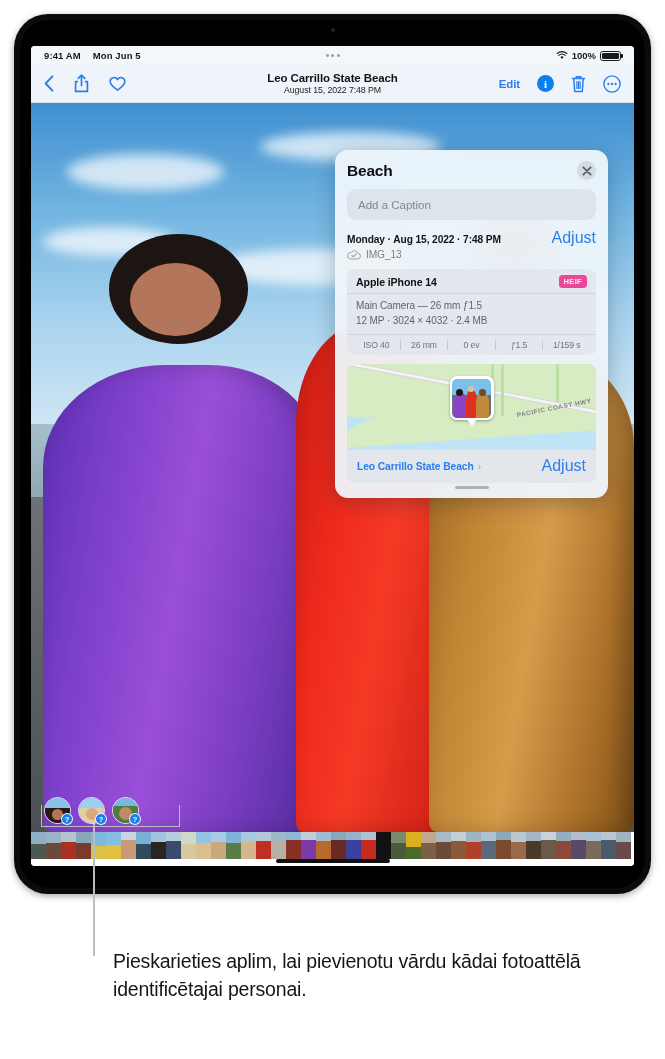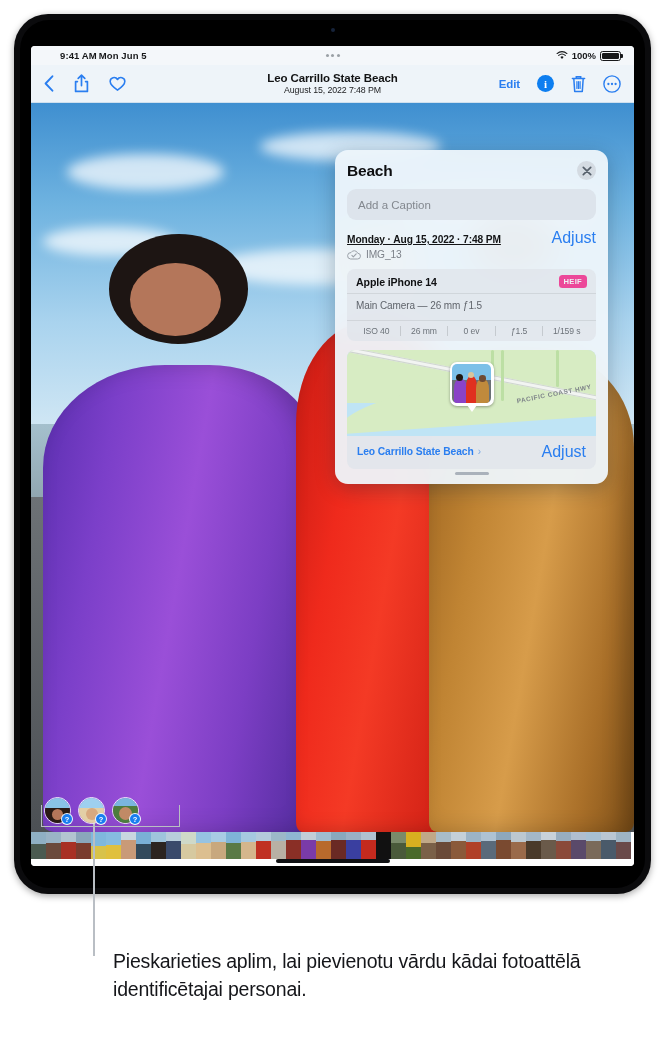--- a/index.html
+++ b/index.html
@@ -47,21 +47,21 @@
 
   
   .statusbar {
     height: 19px;
     background: #f4f7fa;
     display: flex; align-items: center;
     padding: 0 13px;
     font-size: 9.5px; font-weight: bold; color: #17181a;
     position: relative;
   }
-  .sb-left { display: flex; gap: 2px; letter-spacing: .1px; margin-left: 16px; }
+  .sb-left { display: flex; gap: 12px; letter-spacing: .1px; }
   .sb-center {
     position: absolute; left: 0; right: 0; top: 0; bottom: 0;
     display: flex; align-items: center; justify-content: center;
     pointer-events: none;
   }
   .dots-handle { display: flex; gap: 2.5px; }
   .dots-handle i { width: 3px; height: 3px; border-radius: 50%; background: #9aa0a6; display: block; }
   .sb-right { margin-left: auto; display: flex; gap: 4px; align-items: center; }
   .wifi-ic { width: 12px; height: 9px; display: block; }
   .batt {
@@ -179,21 +179,21 @@
     background: #dde4ec;
     border-radius: 9px;
     height: 31px;
     display: flex; align-items: center;
     padding: 0 11px;
     font-size: 11.5px; color: #83888f;
     cursor: text;
     margin-bottom: 9px;
   }
   .date-row { display: flex; align-items: baseline; margin-bottom: 2px; }
-  .date-txt { font-size: 10.2px; font-weight: bold; color: #131416; letter-spacing: -.1px; text-decoration: underline; }
+  .date-txt { font-size: 10.2px; font-weight: bold; color: #131416; letter-spacing: -.1px; }
   .adjust-link { margin-left: auto; font-size: 16px; color: #2a7ef0; cursor: pointer; }
   .file-row { display: flex; align-items: center; gap: 5px; margin-bottom: 9px; }
   .file-name { font-size: 10.2px; color: #7c8189; letter-spacing: -.1px; }
 
   
   .cam-card {
     background: rgba(224,229,235,.85);
     border-radius: 8px;
     overflow: hidden;
     margin-bottom: 9px;
@@ -484,20 +484,21 @@
             <span class="file-name">IMG_13</span>
           </div>
 
           <div class="cam-card">
             <div class="cam-head">
               <span class="cam-name">Apple iPhone 14</span>
               <span class="heif-badge">HEIF</span>
             </div>
             <div class="cam-lines">
               <div>Main Camera — 26 mm ƒ1.5</div>
+              <div>12 MP · 3024 × 4032 · 2.4 MB</div>
             </div>
             <div class="exif-row">
               <span>ISO 40</span>
               <span>26 mm</span>
               <span>0 ev</span>
               <span>ƒ1.5</span>
               <span>1/159 s</span>
             </div>
           </div>
 

